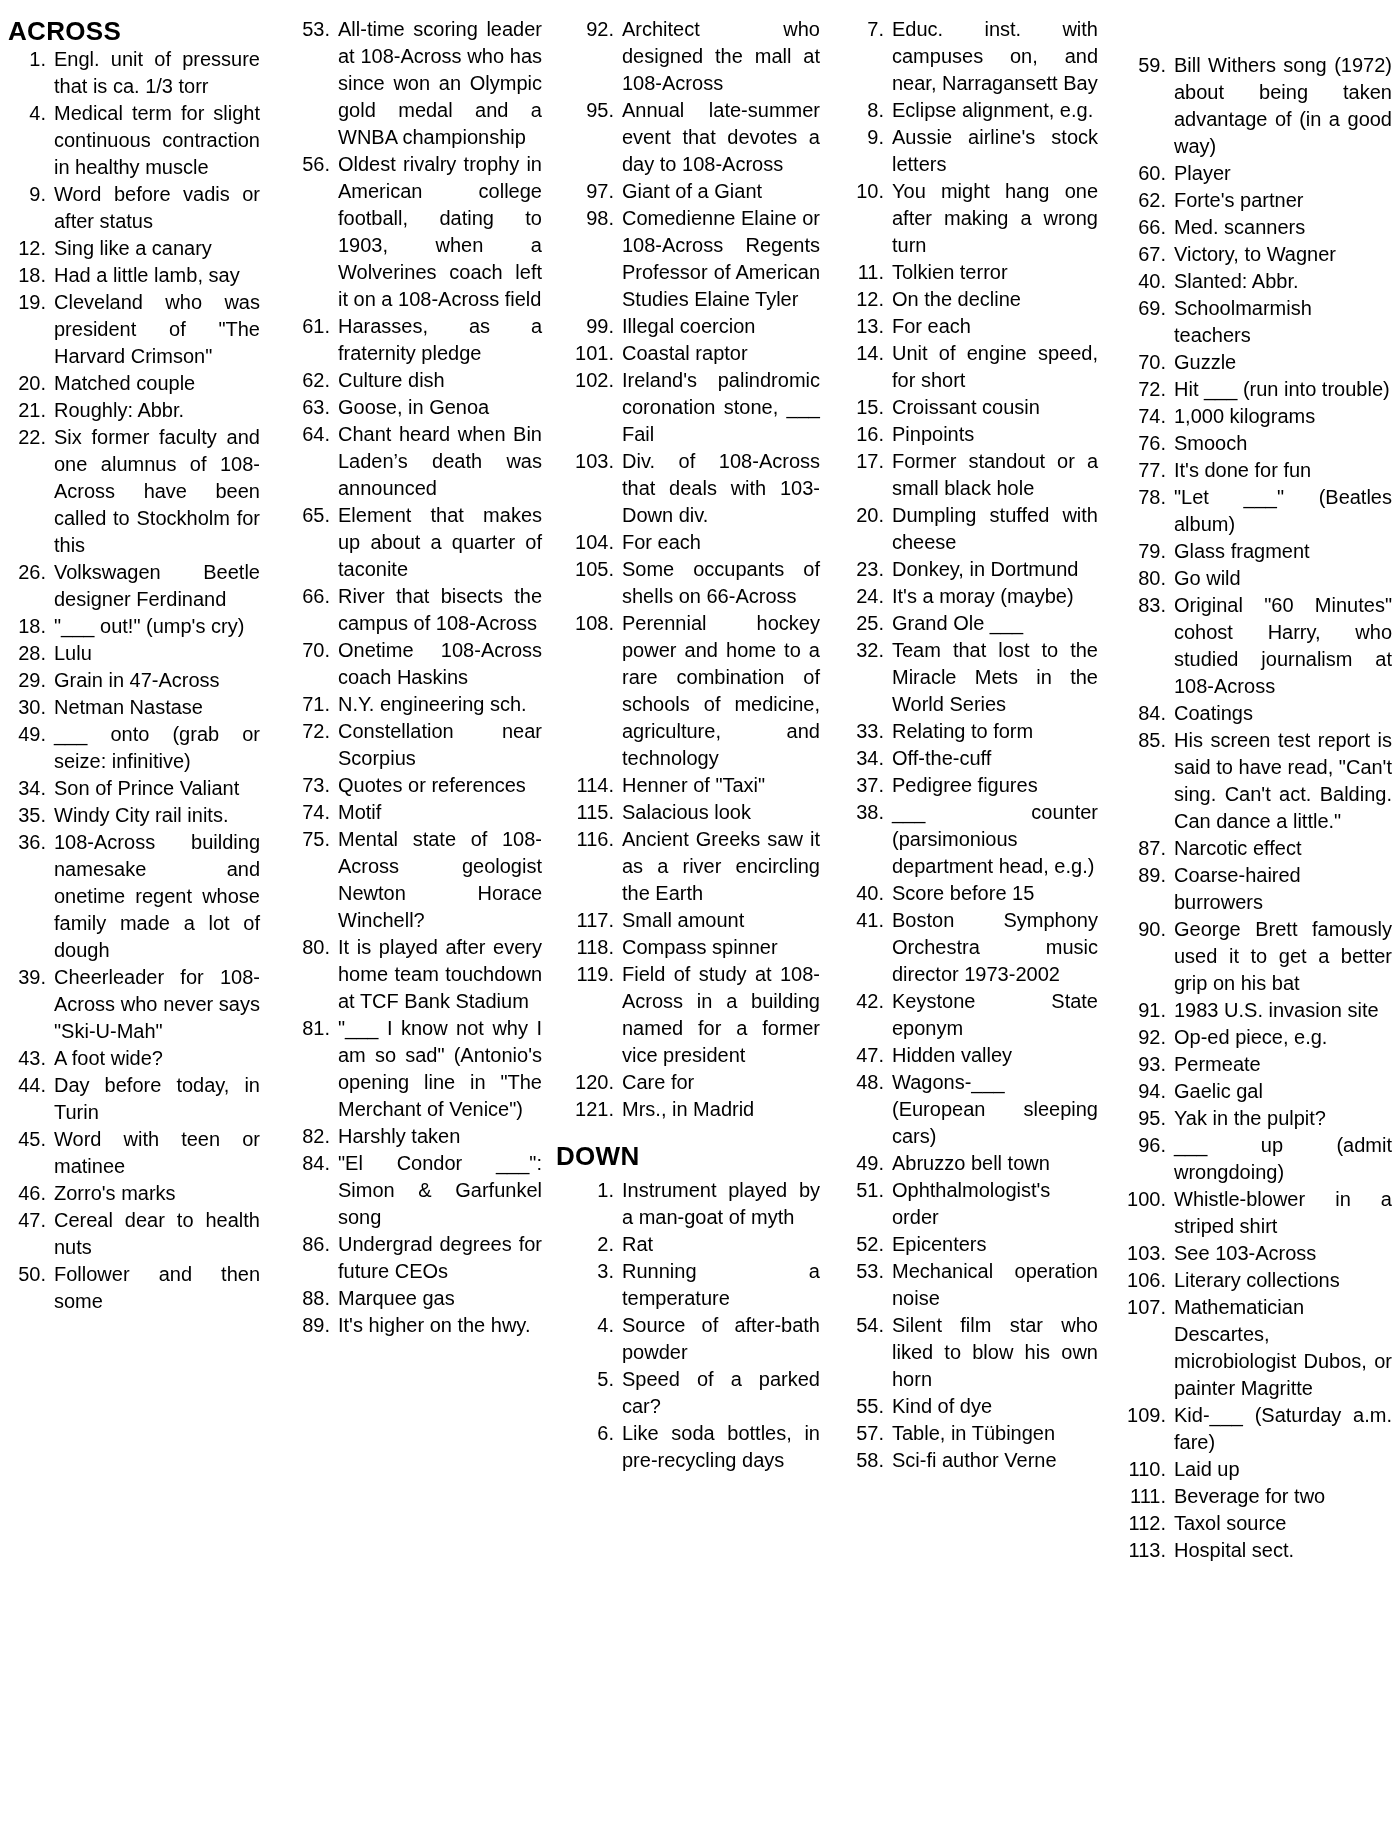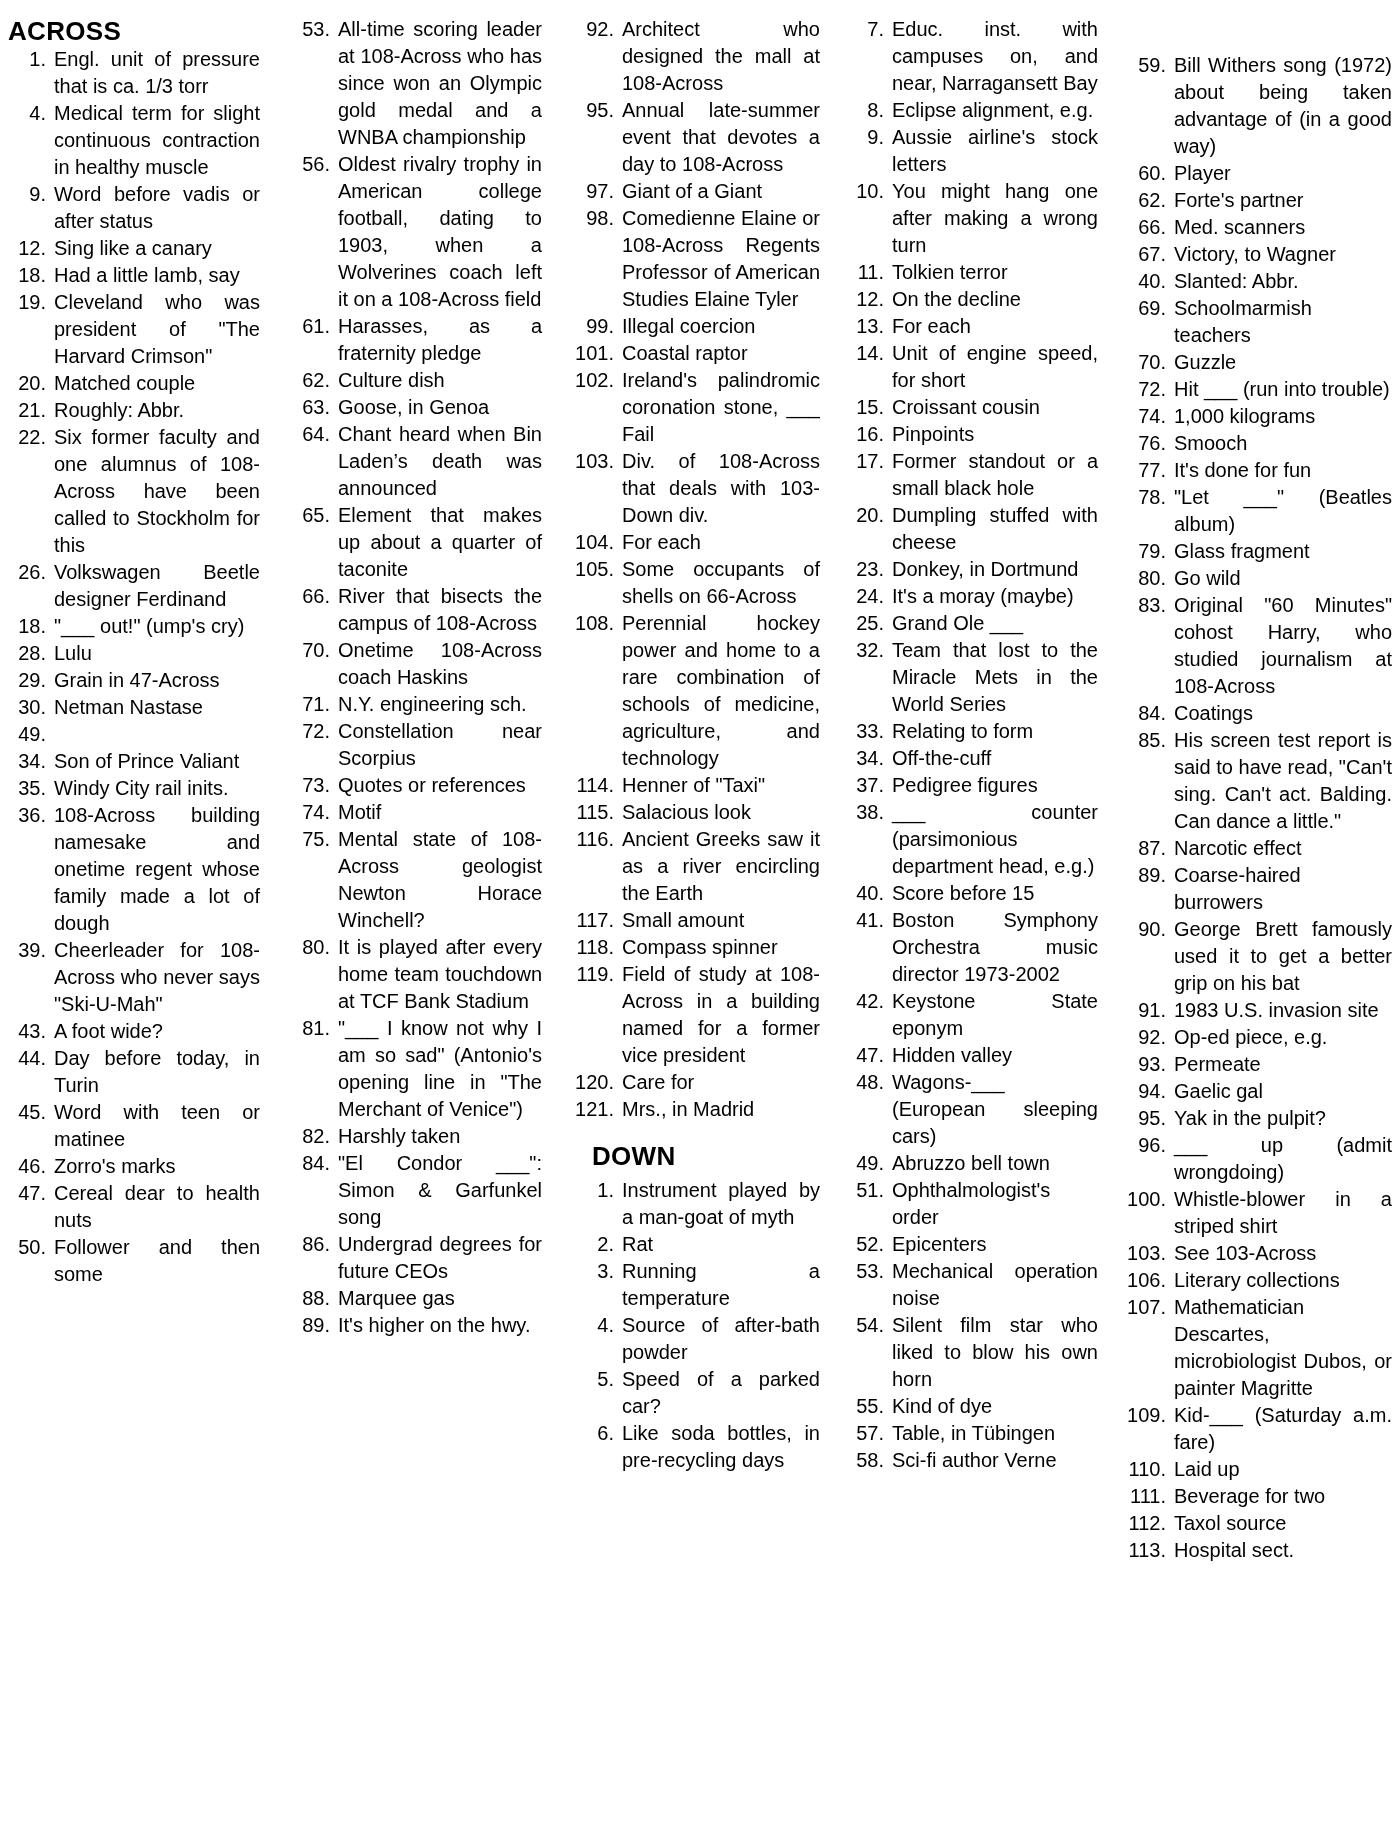--- a/index.html
+++ b/index.html
@@ -33,21 +33,20 @@
   .section-header {
     font-weight: bold;
     font-size: 26px;
     line-height: 30px;
     letter-spacing: 0.3px;
     margin-bottom: 0;
   }
   .section-header.mid {
     margin-top: 18px;
     margin-bottom: 6px;
-    margin-left: 36px;
   }
   .clue {
     display: flex;
     align-items: flex-start;
   }
   .clue .num {
     flex: none;
     width: var(--numw);
     text-align: right;
     padding-right: 8px;
@@ -116,20 +115,21 @@
       <div class="clue">
         <span class="num">29.</span>
         <span class="txt">Grain in 47-Across</span>
       </div>
       <div class="clue">
         <span class="num">30.</span>
         <span class="txt">Netman Nastase</span>
       </div>
       <div class="clue">
         <span class="num">49.</span>
+        <span class="txt">___ onto (grab or seize: infinitive)</span>
       </div>
       <div class="clue">
         <span class="num">34.</span>
         <span class="txt">Son of Prince Valiant</span>
       </div>
       <div class="clue">
         <span class="num">35.</span>
         <span class="txt">Windy City rail inits.</span>
       </div>
       <div class="clue">

